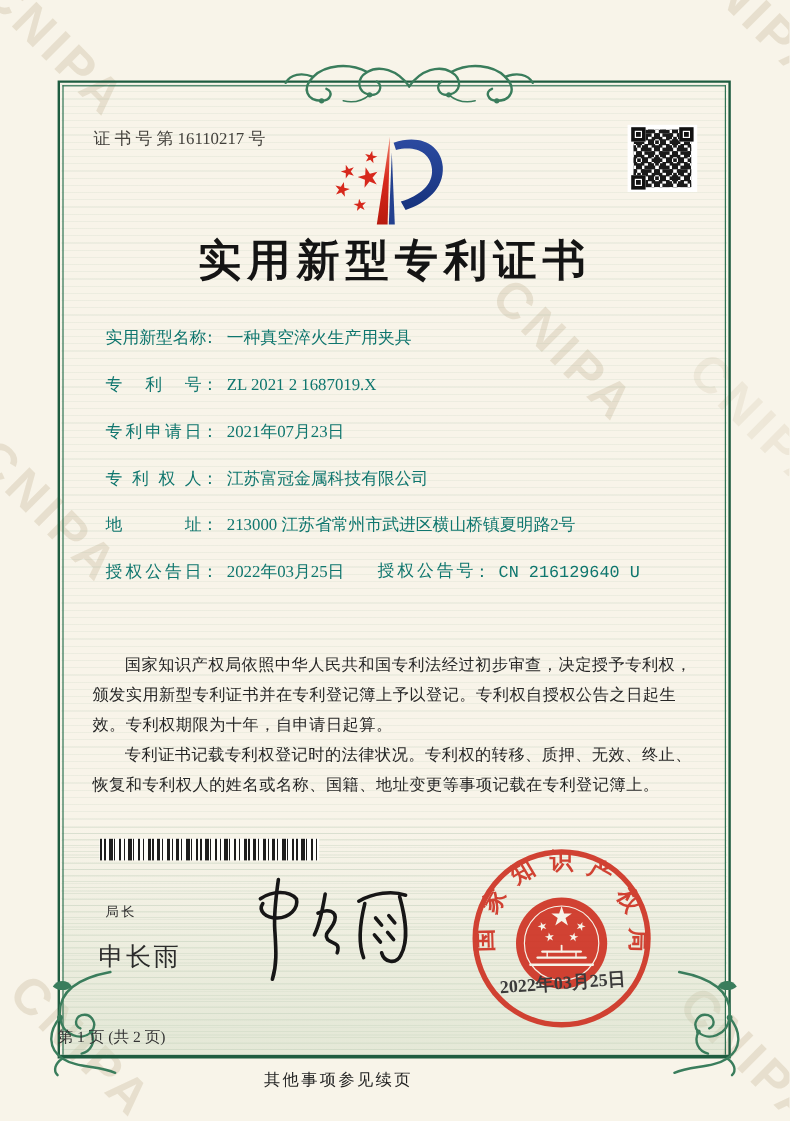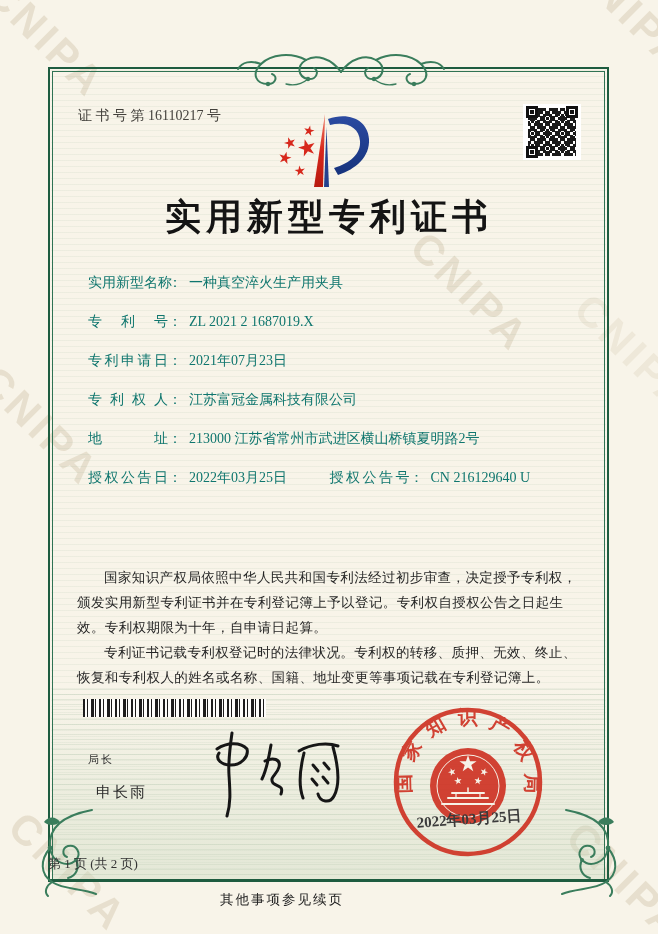--- a/index.html
+++ b/index.html
@@ -26,33 +26,33 @@
          pointer-events:none;}
 
   .certno{left:78px;top:107px;font-size:14px;color:#43413c;}
   .title{left:0;top:193px;width:658px;text-align:center;font-size:36px;letter-spacing:5px;
          font-weight:600;color:#141414;}
 
   .fields{left:88px;top:272px;width:480px;font-size:14px;color:#0f766e;}
   .frow{margin-bottom:18px;white-space:nowrap;line-height:21px;}
   .flabel{display:inline-block;width:80px;text-align:justify;text-align-last:justify;vertical-align:top;}
   .fcolon{margin-right:7px;}
-  .second-field{margin-left:39px;}
+  .second-field{margin-left:24px;font-family:Liberation Mono, monospace;}
 
   .paras{left:77px;top:541px;width:503px;font-size:13.5px;line-height:25px;
-         color:#262626;letter-spacing:0.4px;margin-top:24px;}
+         color:#262626;letter-spacing:0.4px;}
   .paras p{margin:0;text-indent:2em;}
 
   .barcode{left:83px;top:699px;width:183px;height:18px;background:
       repeating-linear-gradient(90deg,#1c1c1c 0 2px,#fdfdfb 2px 4px,#1c1c1c 4px 5px,#fdfdfb 5px 8px,
       #1c1c1c 8px 11px,#fdfdfb 11px 12px,#1c1c1c 12px 13px,#fdfdfb 13px 16px);}
 
   .sig-title{left:88px;top:752px;font-size:11px;letter-spacing:2px;color:#2b2b2b;
              font-family:"Liberation Sans","DejaVu Sans",sans-serif;}
-  .sig-name{left:96px;top:783px;font-size:15px;letter-spacing:2px;color:#2b2b2b;
+  .sig-name{left:82px;top:783px;font-size:21px;letter-spacing:2px;color:#2b2b2b;
             font-family:Liberation Serif, serif;}
 
   .seal-date{left:398px;top:810px;width:142px;text-align:center;font-size:15px;font-weight:600;
              color:#3b3b3b;transform:rotate(-4deg);z-index:6;}
   .seal-svg{left:388px;top:700px;z-index:5;opacity:0.93;}
 
   .page-info{left:48px;top:855px;width:561px;text-align:left;font-size:13px;color:#333;}
   .note{left:0;top:891px;width:564px;text-align:center;font-size:13.5px;letter-spacing:2px;color:#222;font-family:Liberation Serif, serif;}
 
   .qr{left:523px;top:104px;width:58px;height:56px;background:#fff;z-index:3;}

